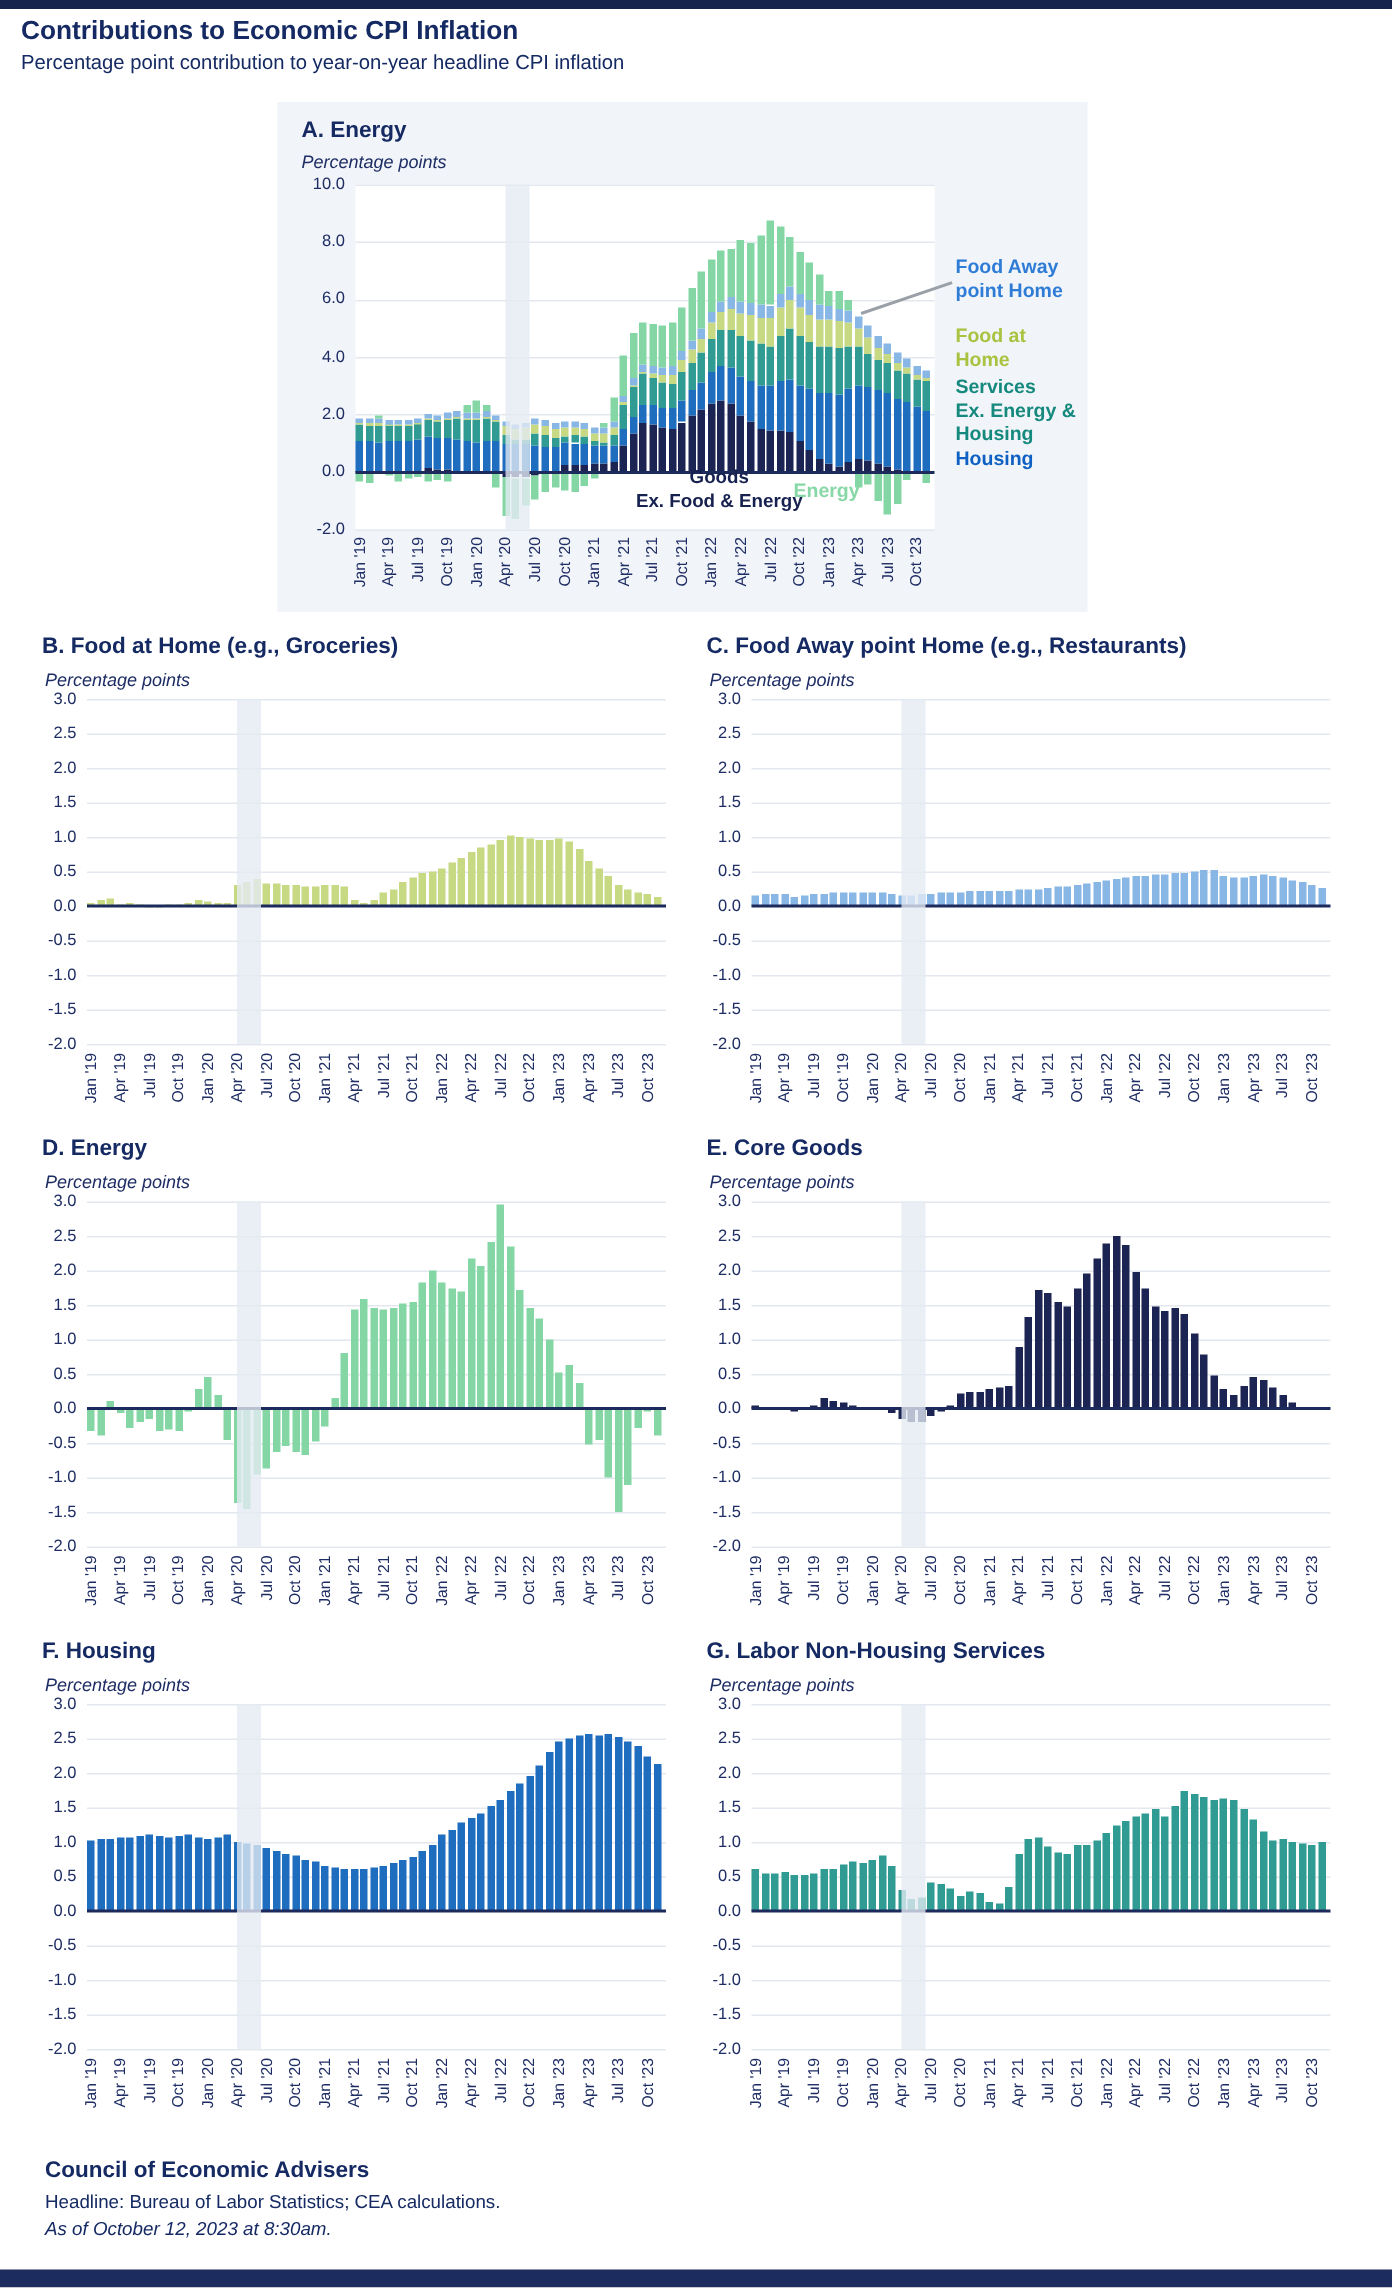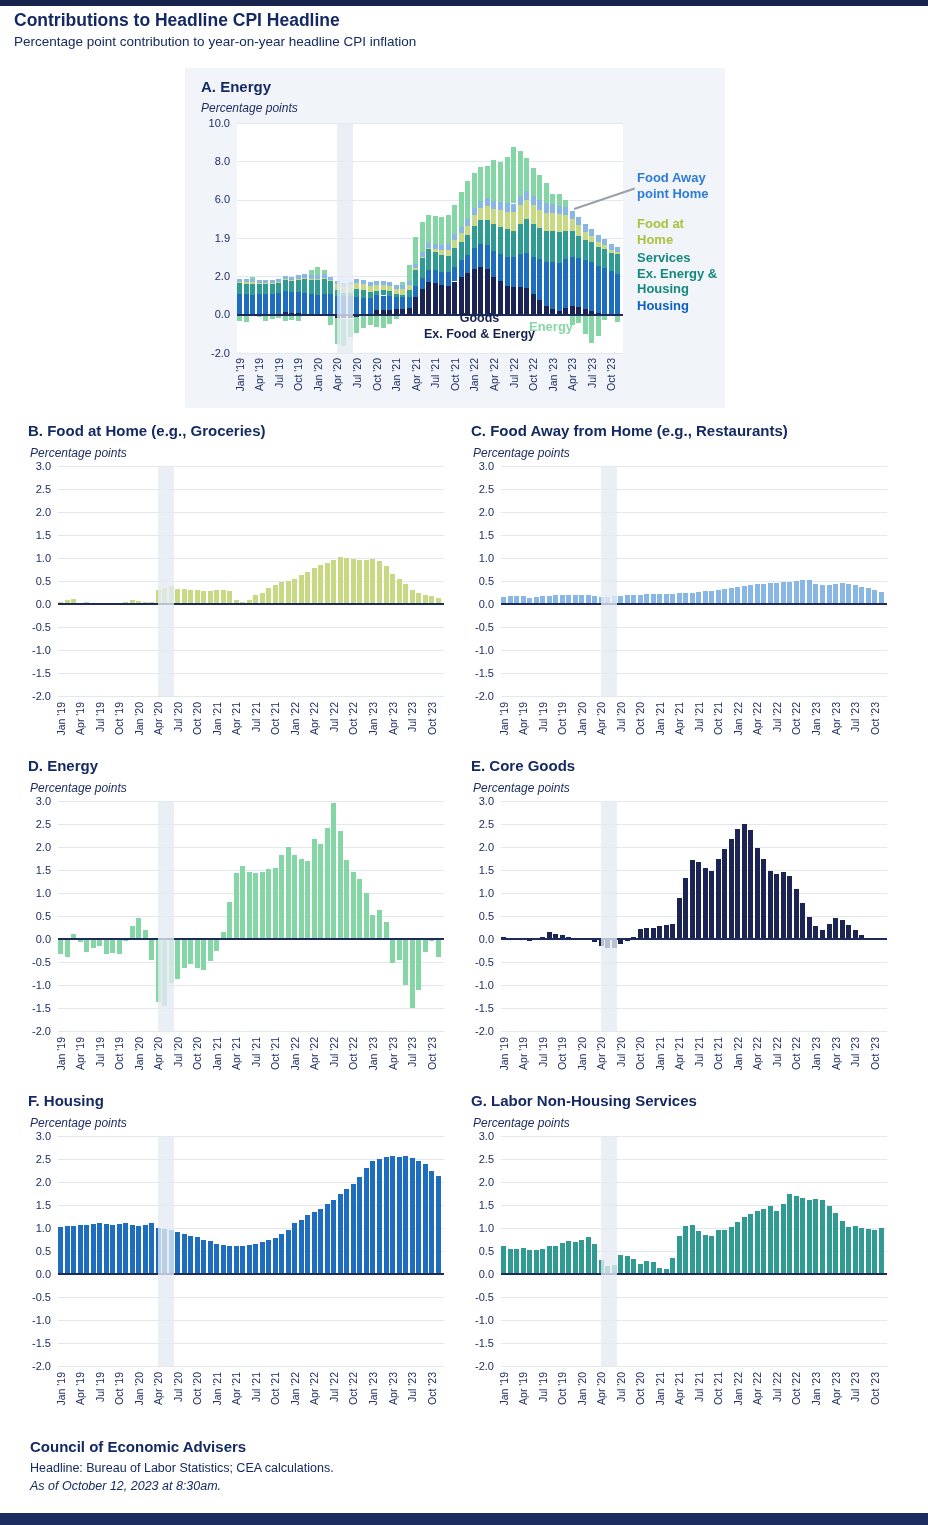--- a/index.html
+++ b/index.html
@@ -33,36 +33,36 @@
   .leader{position:absolute;height:1.5px;background:#9aa0a8;transform-origin:0 50%;}
   #footer-org{position:absolute;left:30px;top:1438px;font-size:15px;font-weight:bold;color:#152a63;}
   #footer-sources{position:absolute;left:30px;top:1461px;font-size:12.5px;color:#152a63;}
   #footer-asof{position:absolute;left:30px;top:1479px;font-size:12.5px;font-style:italic;color:#152a63;}
 </style>
 </head>
 <body>
 
 <div class="edge-bar" id="top-bar"></div>
 
-<h1 id="page-title">Contributions to Headline CPI Headline</h1>
+<h1 id="page-title">Contributions to Economic CPI Inflation</h1>
 <div id="page-subtitle">Percentage point contribution to year-on-year headline CPI inflation</div>
 
 <section class="panel" id="panel-a">
   <h2>A. Energy</h2>
   <div class="pp">Percentage points</div>
   <div class="plot">
       <div class="plotbg" style="left: 52px; top: 55px; width: 386px; height: 230px;"></div>
       <div class="gridline" style="left: 52px; top: 55px; width: 386px;"></div>
       <div class="ylab" style="left: 0px; top: 48.5px; width: 45px;">10.0</div>
       <div class="gridline" style="left: 52px; top: 93.3334px; width: 386px;"></div>
       <div class="ylab" style="left: 0px; top: 86.8334px; width: 45px;">8.0</div>
       <div class="gridline" style="left: 52px; top: 131.667px; width: 386px;"></div>
       <div class="ylab" style="left: 0px; top: 125.167px; width: 45px;">6.0</div>
       <div class="gridline" style="left: 52px; top: 170px; width: 386px;"></div>
-      <div class="ylab" style="left: 0px; top: 163.5px; width: 45px;">1.9</div>
+      <div class="ylab" style="left: 0px; top: 163.5px; width: 45px;">4.0</div>
       <div class="gridline" style="left: 52px; top: 208.334px; width: 386px;"></div>
       <div class="ylab" style="left: 0px; top: 201.834px; width: 45px;">2.0</div>
       <div class="ylab" style="left: 0px; top: 240.167px; width: 45px;">0.0</div>
       <div class="gridline" style="left: 52px; top: 285px; width: 386px;"></div>
       <div class="ylab" style="left: 0px; top: 278.5px; width: 45px;">-2.0</div>
       <div class="bar" style="left: 52px; top: 245.9px; width: 5px; height: 0.766668px; background: rgb(27, 36, 82);"></div>
       <div class="bar" style="left: 52px; top: 226.35px; width: 5px; height: 19.55px; background: rgb(30, 109, 190);"></div>
       <div class="bar" style="left: 52px; top: 214.85px; width: 5px; height: 11.5px; background: rgb(47, 155, 146);"></div>
       <div class="bar" style="left: 52px; top: 213.892px; width: 5px; height: 0.958335px; background: rgb(200, 217, 131);"></div>
       <div class="bar" style="left: 52px; top: 210.825px; width: 5px; height: 3.06667px; background: rgb(136, 183, 230);"></div>
@@ -565,21 +565,21 @@
       <div class="bar" style="left: 398.56px; top: 174.8px; width: 5px; height: 9.2px; background: rgb(200, 217, 131);"></div>
       <div class="bar" style="left: 405.07px; top: 176.18px; width: 5px; height: 7.82px; background: rgb(200, 217, 131);"></div>
       <div class="xlab" style="left: 401.57px; top: 282px;">Oct '23</div>
       <div class="bar" style="left: 411.58px; top: 178.02px; width: 5px; height: 5.98px; background: rgb(200, 217, 131);"></div>
       <div class="zeroline" style="left: 34px; top: 183px; width: 386px;"></div>
       <div class="band" style="left: 133.603px; top: 46px; width: 16.275px; height: 230px;"></div>
     </div>
 </section>
 
 <section class="panel panel-s" id="panel-c">
-  <h2>C. Food Away from Home (e.g., Restaurants)</h2>
+  <h2>C. Food Away point Home (e.g., Restaurants)</h2>
   <div class="pp">Percentage points</div>
   <div class="plot">
       <div class="gridline" style="left: 34px; top: 46px; width: 386px;"></div>
       <div class="ylab" style="left: 0px; top: 39.5px; width: 27px;">3.0</div>
       <div class="gridline" style="left: 34px; top: 69px; width: 386px;"></div>
       <div class="ylab" style="left: 0px; top: 62.5px; width: 27px;">2.5</div>
       <div class="gridline" style="left: 34px; top: 92px; width: 386px;"></div>
       <div class="ylab" style="left: 0px; top: 85.5px; width: 27px;">2.0</div>
       <div class="gridline" style="left: 34px; top: 115px; width: 386px;"></div>
       <div class="ylab" style="left: 0px; top: 108.5px; width: 27px;">1.5</div>

